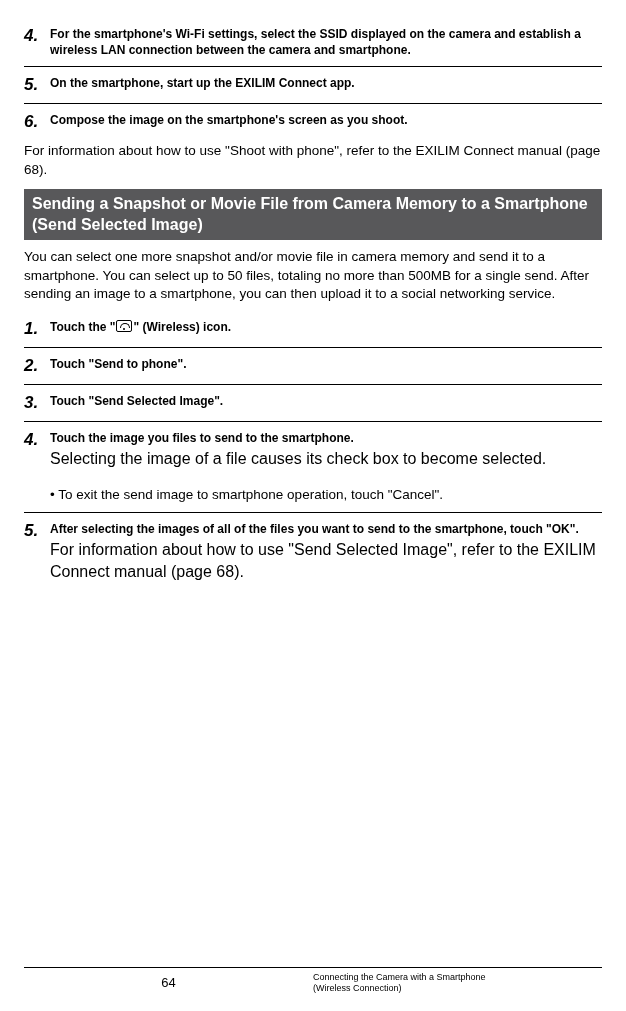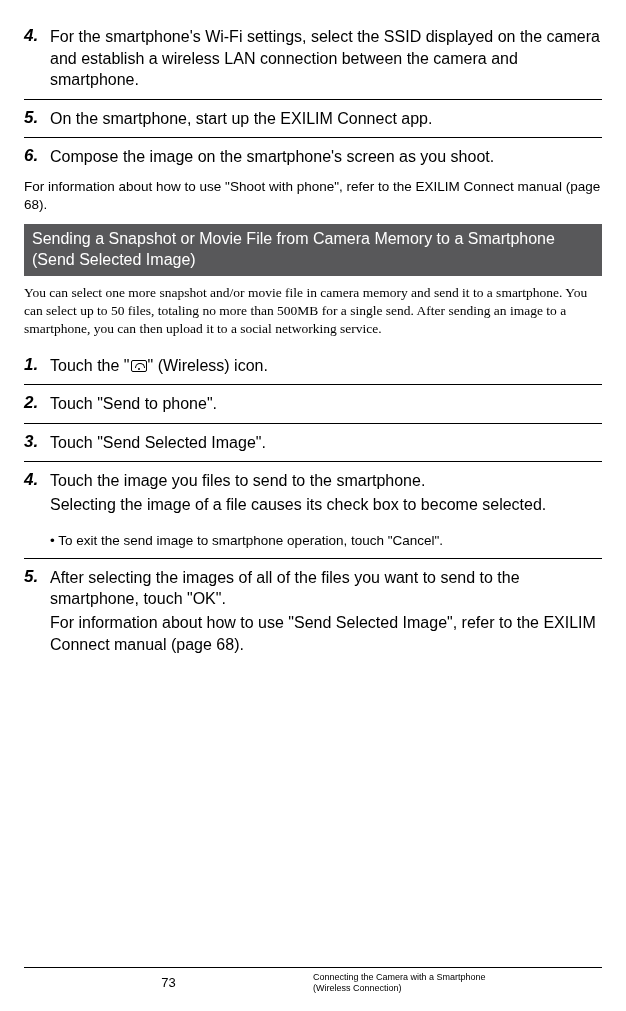--- a/index.html
+++ b/index.html
@@ -25,22 +25,22 @@
       font-weight: bold;
       font-style: italic;
       font-size: 17px;
       min-width: 26px;
       font-family: Arial, sans-serif;
     }
     .step-body {
       flex: 1;
     }
     .step-title {
-      font-weight: normal;
-      font-size: 16px;
+      font-weight: bold;
+      font-size: 12px;
       line-height: 1.35;
     }
     .step-sub {
       font-size: 16px;
       line-height: 1.35;
       margin-top: 2px;
     }
     .step-bullet {
       font-size: 13.5px;
       line-height: 1.35;
@@ -54,31 +54,30 @@
       margin: 2px 0 2px 0;
     }
     .para {
       font-size: 13.5px;
       line-height: 1.35;
       margin: 4px 0 10px 0;
     }
     .section-bar {
       background: #58585a;
       color: #fff;
-      font-weight: normal;
+      font-weight: bold;
       font-size: 16px;
       line-height: 1.3;
       padding: 5px 8px;
       margin-bottom: 8px;
     }
     .intro {
       font-size: 13.5px;
       line-height: 1.35;
       margin-bottom: 10px;
-      font-family: Liberation Serif, serif;
     }
     .wireless-icon {
       display: inline-block;
       width: 16px;
       height: 12px;
       border: 1px solid #000;
       border-radius: 2px;
       vertical-align: -1px;
       position: relative;
       margin: 0 1px;
@@ -203,19 +202,19 @@
   <div class="step-num">5.</div>
   <div class="step-body">
     <div class="step-title">After selecting the images of all of the files you want to send to the smartphone, touch "OK".</div>
     <div class="step-sub">For information about how to use "Send Selected Image", refer to the EXILIM Connect manual (page 68).</div>
   </div>
 </div>
 
 <div class="footer">
   <hr class="footer-line">
   <div class="footer-row">
-    <div class="footer-page">73</div>
+    <div class="footer-page">64</div>
     <div class="footer-title">
       <span>Connecting the Camera with a Smartphone</span><br>
       <span>(Wireless Connection)</span>
     </div>
   </div>
 </div>
 
 </body></html>

